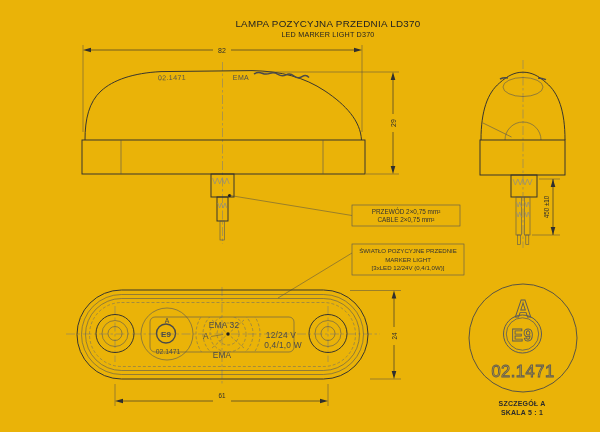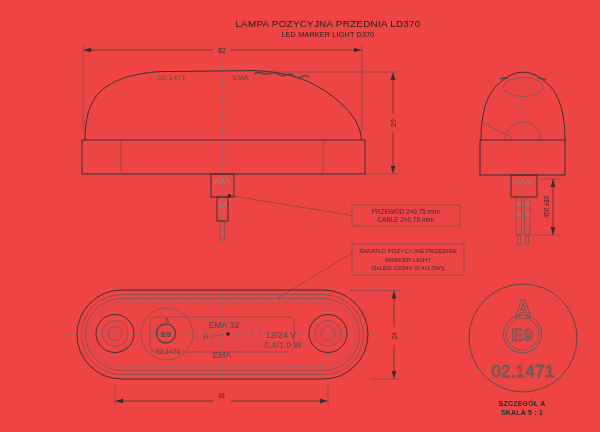--- a/index.html
+++ b/index.html
@@ -1,16 +1,16 @@
 <!DOCTYPE html>
 <html><head>
 <meta charset="utf-8">
 <style>
   html,body{margin:0;padding:0;background:#fff;}
-  #canvas{position:relative;width:600px;height:432px;background:#ef4444;overflow:hidden;
+  #canvas{position:relative;width:600px;height:432px;background:#eab308;overflow:hidden;
           font-family:"Liberation Sans", sans-serif;}
   svg{position:absolute;left:0;top:0;}
   text{font-family:"Liberation Sans", sans-serif;fill:#2e2e2e;}
   .t-title1{font-size:9.8px;letter-spacing:.3px;fill:#222;}
   .t-title2{font-size:7.2px;letter-spacing:.2px;fill:#222;}
   .t-dim{font-size:7px;fill:#2e2e2e;}
   .t-dim-sm{font-size:6.3px;fill:#2e2e2e;}
   .t-callout{font-size:6.4px;fill:#333;}
   .t-callout-sm{font-size:6.1px;fill:#333;}
   .t-mark{font-size:8.4px;fill:#4a4a4a;letter-spacing:.2px;}

